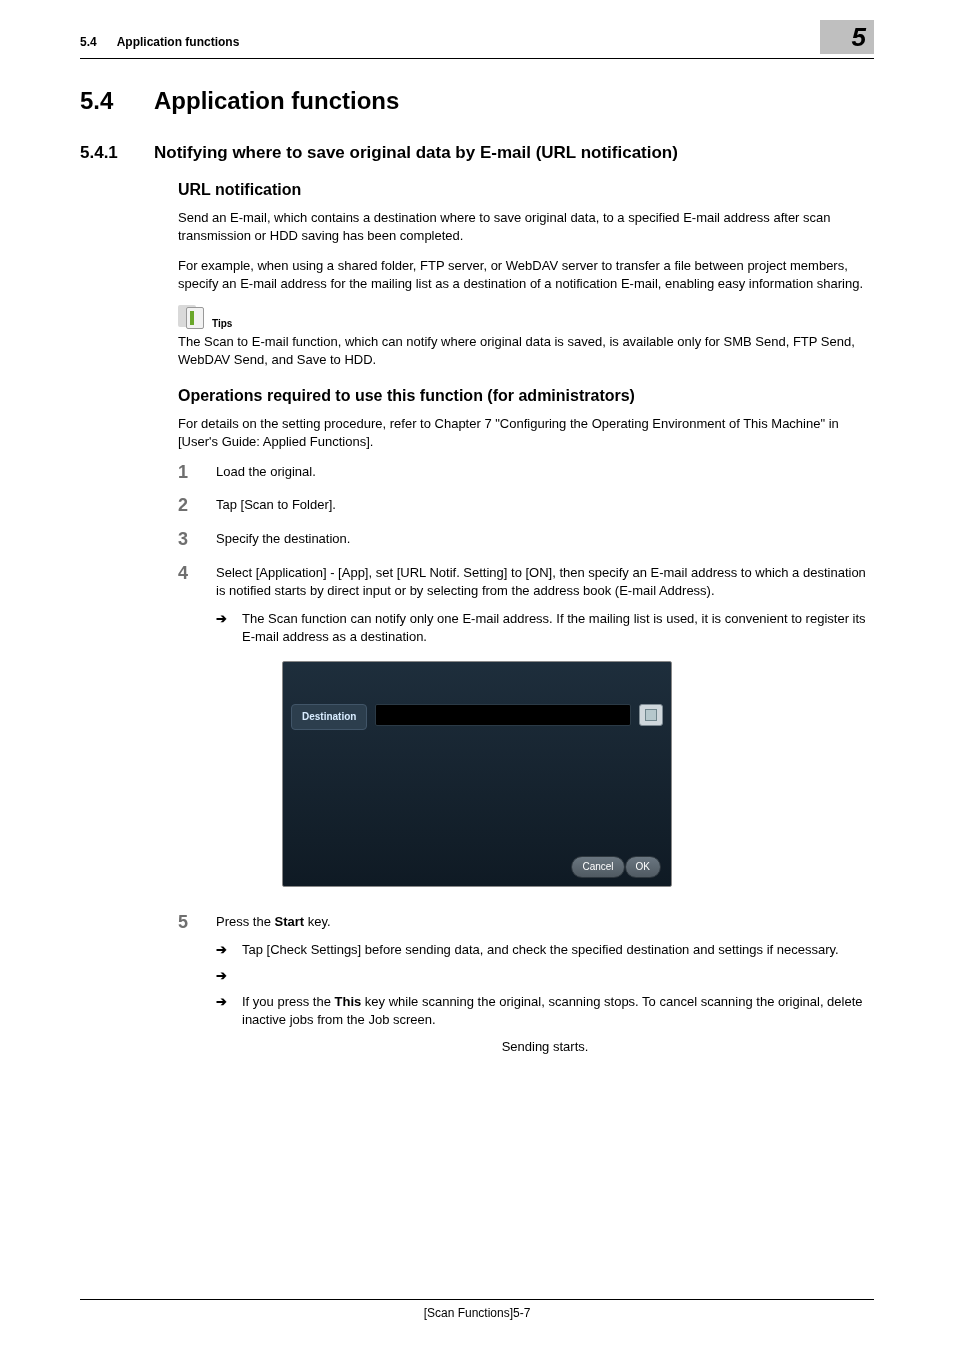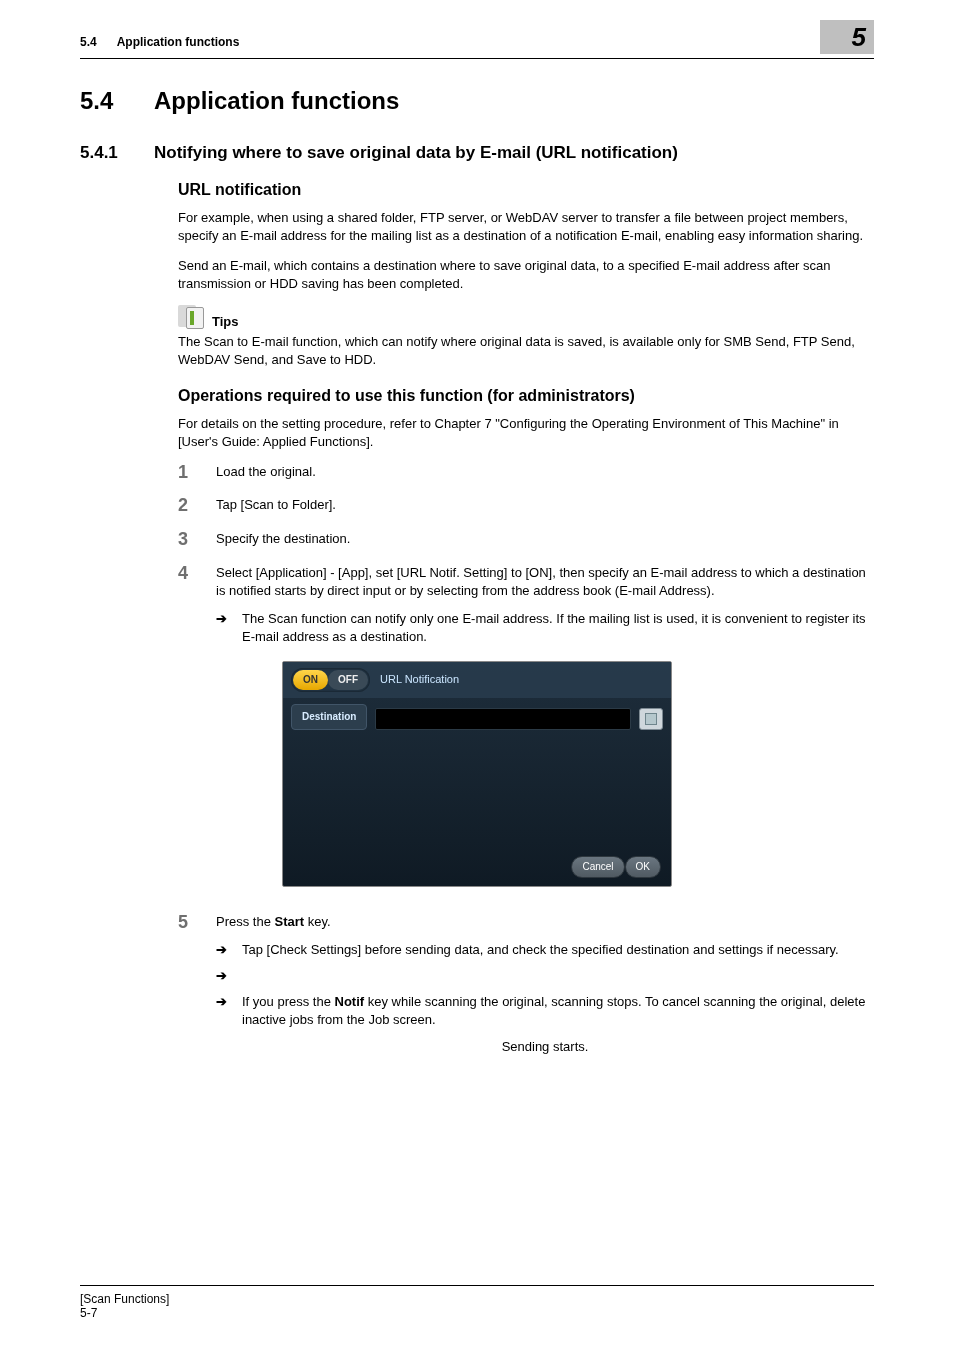--- a/index.html
+++ b/index.html
@@ -45,21 +45,21 @@
   .sub-num { display: inline-block; width: 74px; }
   .indent-block { margin-left: 98px; }
   h3.heading { font-size: 16px; font-weight: bold; margin: 6px 0 10px 0; }
   p.body { font-size: 13px; line-height: 1.38; margin: 0 0 12px 0; }
 
   .tips-row { display: flex; align-items: flex-end; gap: 6px; margin: 10px 0 4px 0; }
   .tips-icon { width: 28px; height: 24px; position: relative; }
   .tips-icon .back { position: absolute; left: 0; top: 0; width: 18px; height: 22px; background: #d9d9d9; border-radius: 2px; }
   .tips-icon .front { position: absolute; left: 8px; top: 2px; width: 18px; height: 22px; background: #f2f2f2; border: 1px solid #999; border-radius: 2px; }
   .tips-icon .accent { position: absolute; left: 12px; top: 6px; width: 4px; height: 14px; background: #6aa72a; }
-  .tips-label { font-weight: bold; font-size: 13px; }
+  .tips-label { font-weight: bold; font-size: 10px; }
 
   ol.numlist { list-style: none; margin: 8px 0 0 0; }
   ol.numlist > li { display: flex; gap: 20px; margin: 0 0 14px 0; }
   ol.numlist .num { color: #6f6f6f; font-size: 18px; font-weight: bold; width: 18px; flex-shrink: 0; line-height: 1.1; }
   ol.numlist .li-body { font-size: 13px; line-height: 1.4; flex: 1; }
 
   .arrow-list { list-style: none; margin: 10px 0 0 0; }
   .arrow-list li { display: flex; gap: 10px; font-size: 13px; line-height: 1.4; margin: 0 0 8px 0; }
   .arrow-list .arrow { flex-shrink: 0; width: 16px; font-weight: bold; }
 
@@ -78,21 +78,21 @@
     display: flex; align-items: center; padding: 0 8px;
     background: rgba(40,60,78,0.85);
   }
   .pill-wrap { display: flex; background: #223545; border-radius: 14px; padding: 2px; box-shadow: inset 0 0 3px rgba(0,0,0,.6); }
   .pill { padding: 3px 10px; border-radius: 12px; font-size: 10px; font-weight: bold; color: #eee; }
   .pill.on { background: linear-gradient(#ffd54a, #e6a700); color: #333; }
   .pill.off { background: #3a4a57; }
   .sc-title { margin-left: 10px; color: #cbe6ff; font-size: 11px; }
   .screenshot .destbar {
     position: absolute; left: 8px; right: 8px; top: 42px; height: 26px;
-    display: flex; align-items: flex-end; gap: 8px;
+    display: flex; align-items: flex-start; gap: 8px;
   }
   .dest-label {
     padding: 5px 10px; background: #2c3e4d; color: #d8ecff;
     border: 1px solid #415568; border-radius: 4px; font-size: 10px; font-weight: bold;
   }
   .dest-field {
     flex: 1; height: 22px; background: #000; border: 1px solid #2b3a46; border-radius: 2px;
   }
   .dest-book {
     width: 24px; height: 22px; background: #cfd7dc; border: 1px solid #7d8a93; border-radius: 3px;
@@ -105,21 +105,20 @@
   .fbtn {
     padding: 3px 10px; border-radius: 12px; font-size: 10px;
     background: linear-gradient(#6a7680,#505a62); color: #fff; border: 1px solid #2e373e;
   }
 
   .footer {
     position: absolute; left: 80px; right: 80px; bottom: 30px;
     border-top: 1px solid #000; padding-top: 6px;
     display: flex; justify-content: center;
     font-size: 12px;
-    flex-direction: column;
   }
 </style>
 </head>
 <body>
 
 <div class="header-row">
   <div class="header-left">
     <span>5.4</span>
     <span>Application functions</span>
   </div>
@@ -134,22 +133,22 @@
 <h1 class="section-title">
   <span class="sec-num">5.4</span><span>Application functions</span>
 </h1>
 
 <h2 class="subsection">
   <span class="sub-num">5.4.1</span><span>Notifying where to save original data by E-mail (URL notification)</span>
 </h2>
 
 <div class="indent-block">
   <h3 class="heading">URL notification</h3>
+  <p class="body">Send an E-mail, which contains a destination where to save original data, to a specified E-mail address after scan transmission or HDD saving has been completed.</p>
   <p class="body">For example, when using a shared folder, FTP server, or WebDAV server to transfer a file between project members, specify an E-mail address for the mailing list as a destination of a notification E-mail, enabling easy information sharing.</p>
-  <p class="body">Send an E-mail, which contains a destination where to save original data, to a specified E-mail address after scan transmission or HDD saving has been completed.</p>
 
   <div class="tips-row">
     <div class="tips-icon">
       <div class="back"></div>
         <div class="front"></div>
         <div class="accent"></div>
     </div>
     <span class="tips-label">Tips</span>
   </div>
   <p class="body">The Scan to E-mail function, which can notify where original data is saved, is available only for SMB Send, FTP Send, WebDAV Send, and Save to HDD.</p>
@@ -178,27 +177,20 @@
       <span>Select [Application] - [App], set [URL Notif. Setting] to [ON], then specify an E-mail address to which a destination is notified starts by direct input or by selecting from the address book (E-mail Address).</span>
       <ul class="arrow-list">
         <li>
           <span class="arrow">➔</span>
           <span>The Scan function can notify only one E-mail address. If the mailing list is used, it is convenient to register its E-mail address as a destination.</span>
         </li>
       </ul>
 
       
       <div class="screenshot">
-        <div class="titlebar">
-          <div class="pill-wrap">
-            <div class="pill on">ON</div>
-            <div class="pill off">OFF</div>
-          </div>
-          <div class="sc-title">URL Notification</div>
-        </div>
         <div class="destbar">
           <div class="dest-label">Destination</div>
           <div class="dest-field"></div>
           <div class="dest-book">
             <div class="bicon"></div>
           </div>
         </div>
         <div class="footer-btns">
           <div class="fbtn">Cancel</div>
           <div class="fbtn">OK</div>
@@ -213,21 +205,21 @@
       <ul class="arrow-list">
         <li>
           <span class="arrow">➔</span>
           <span>Tap [Check Settings] before sending data, and check the specified destination and settings if necessary.</span>
         </li>
         <li>
           <span class="arrow">➔</span>
         </li>
         <li>
           <span class="arrow">➔</span>
-          <span><span>If you press the </span><b>Notif</b><span> key while scanning the original, scanning stops. To cancel scanning the original, delete inactive jobs from the Job screen.</span></span>
+          <span><span>If you press the </span><b>This</b><span> key while scanning the original, scanning stops. To cancel scanning the original, delete inactive jobs from the Job screen.</span></span>
         </li>
       </ul>
       <div style="margin-top:6px;text-align:center;">Sending starts.</div>
     </div>
   </li>
 </ol>
 
 <div class="footer">
   <span>[Scan Functions]</span>
   <span>5-7</span>

